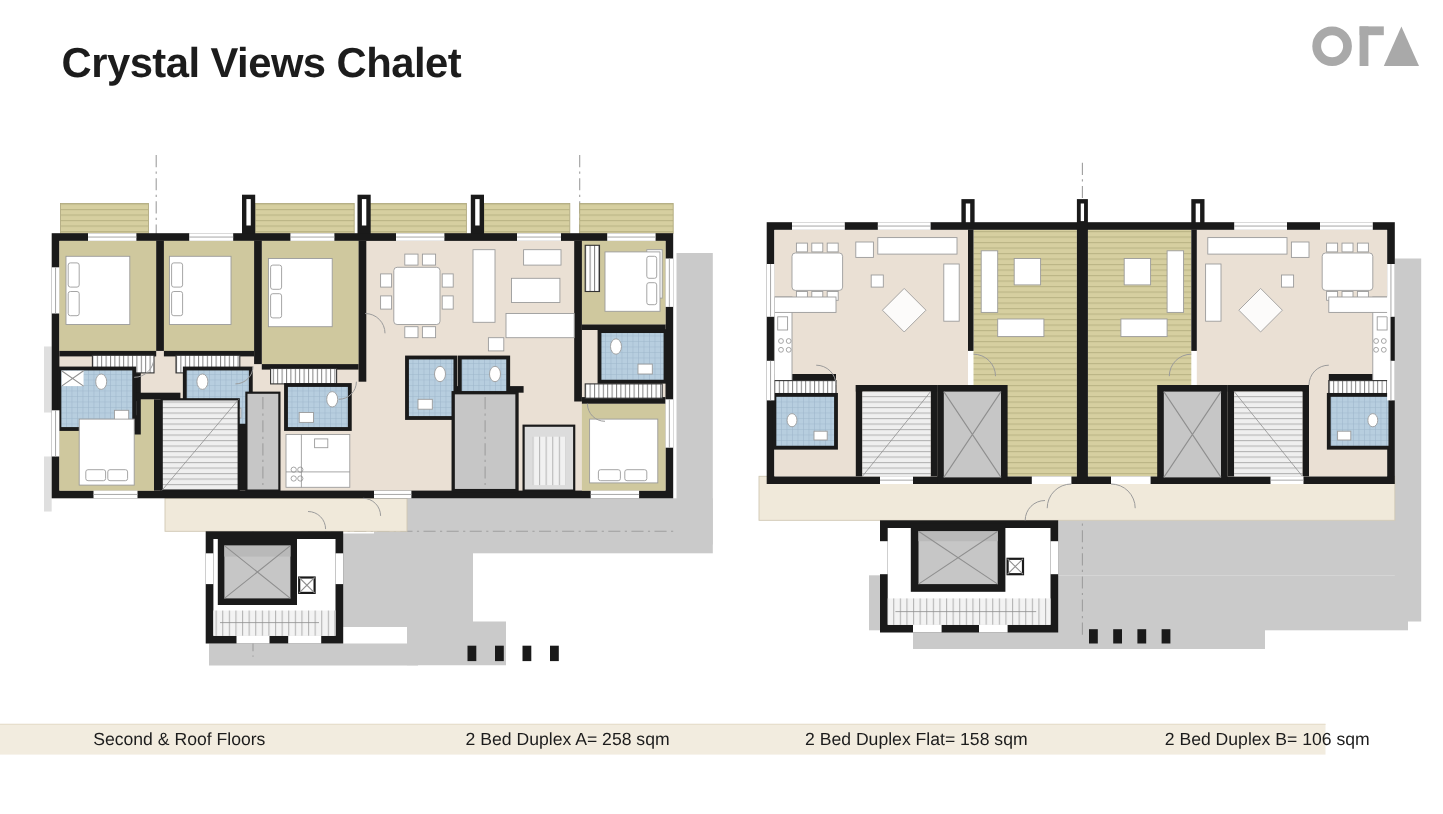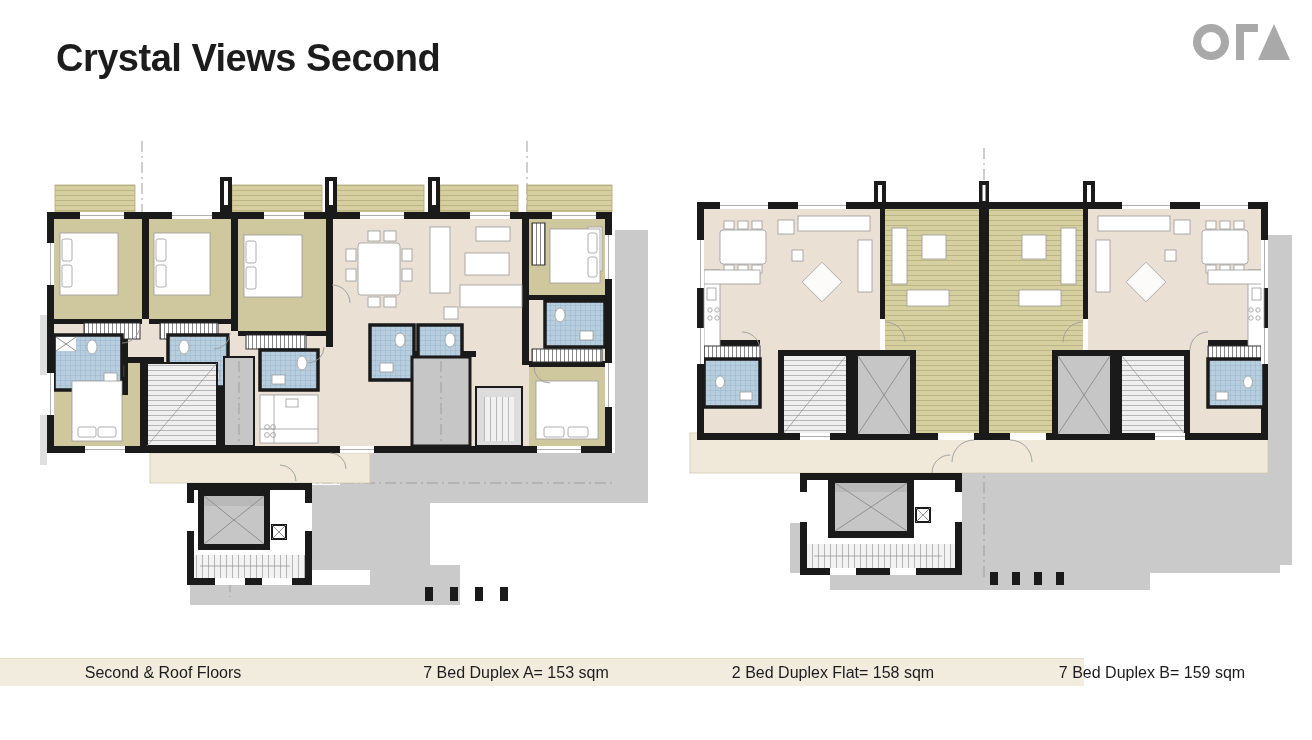--- a/index.html
+++ b/index.html
@@ -5,21 +5,21 @@
   html,body{margin:0;padding:0;background:#fff;}
   body{width:1312px;height:740px;position:relative;overflow:hidden;
        font-family:"Liberation Sans",sans-serif;}
   .slide{position:absolute;inset:0;background:var(--page-bg,#fff);}
   .title{position:absolute;left:56px;top:36px;margin:0;font-size:38px;line-height:1.2;
          font-weight:700;letter-spacing:-.5px;color:var(--ink,#1c1c1c);}
   .logo{position:absolute;left:1192px;top:20px;width:102px;height:44px;}
   .plan{position:absolute;}
   #plan-left{left:40px;top:135px;}
   #plan-right{left:680px;top:140px;}
-  .footer{position:absolute;left:0;top:658px;width:1084px;height:27px;
+  .footer{position:absolute;left:0;top:658px;width:1205px;height:27px;
           background:var(--bar-bg,#f2ecdf);border-top:1px solid #e6decb;}
   .cap{position:absolute;top:50%;transform:translate(-50%,-50%);
        font-size:16px;color:var(--ink,#1c1c1c);white-space:nowrap;}
   .cap.c0{left:163px}.cap.c1{left:516px}.cap.c2{left:833px}.cap.c3{left:1152px}
   
   .wall{fill:var(--wall,#1a1a1a);}
   .beige{fill:var(--beige,#eae0d4);}
   .olv{fill:var(--olive,#cfc89e);}
   .terr{fill:var(--terr,#f0e9da);stroke:#cfc7b2;stroke-width:.8;}
   .sh{fill:var(--shadow,#cacaca);}
@@ -58,21 +58,21 @@
         <rect width="8" height="5" fill="#efefef"></rect>
         <path d="M0 .5 H8" stroke="#b5b5b5" stroke-width="1"></path>
       </pattern>
       <pattern id="p-stairv" width="6" height="8" patternUnits="userSpaceOnUse">
         <rect width="6" height="8" fill="#f3f3f3"></rect>
         <path d="M.5 0 V8" stroke="#b5b5b5" stroke-width="1"></path>
       </pattern>
     </defs>
   </svg>
 
-  <h1 class="title">Crystal Views Second</h1>
+  <h1 class="title">Crystal Views Chalet</h1>
 
   <svg class="logo" viewBox="0 0 102 44" role="img" aria-label="ORA">
     <g style="fill:none;stroke:var(--logo-gray,#a9a9a9);stroke-width:8">
       <circle cx="19" cy="22" r="14"></circle>
     </g>
     <g style="fill:var(--logo-gray,#a9a9a9)">
       <rect x="44" y="4" width="22" height="8"></rect>
       <rect x="44" y="4" width="8" height="36"></rect>
       <polygon points="82,4 98,40 66,40"></polygon>
     </g>
@@ -432,18 +432,18 @@
       <rect class="win" x="120" y="352" width="7" height="30"></rect>
       <rect class="win" x="275" y="352" width="7" height="30"></rect>
       <rect class="win" x="150" y="428" width="26" height="7"></rect>
       <rect class="win" x="210" y="428" width="26" height="7"></rect>
       <path class="arc" d="M252 333 a18 18 0 0 1 18 -18"></path>
     </g>
   </svg>
 
   <div class="footer">
     <span class="cap c0">Second &amp; Roof Floors</span>
-    <span class="cap c1">7 Bed Duplex A= 153 sqm</span>
+    <span class="cap c1">2 Bed Duplex A= 258 sqm</span>
     <span class="cap c2">2 Bed Duplex Flat= 158 sqm</span>
-    <span class="cap c3">7 Bed Duplex B= 159 sqm</span>
+    <span class="cap c3">2 Bed Duplex B= 106 sqm</span>
   </div>
 
 </div>
 
 </body></html>

